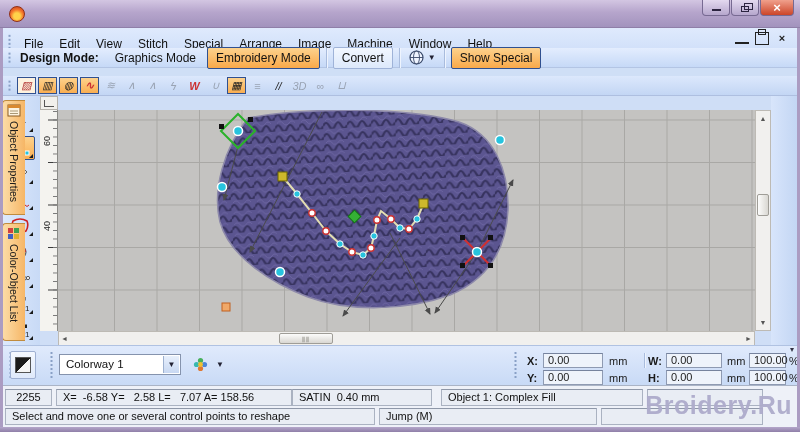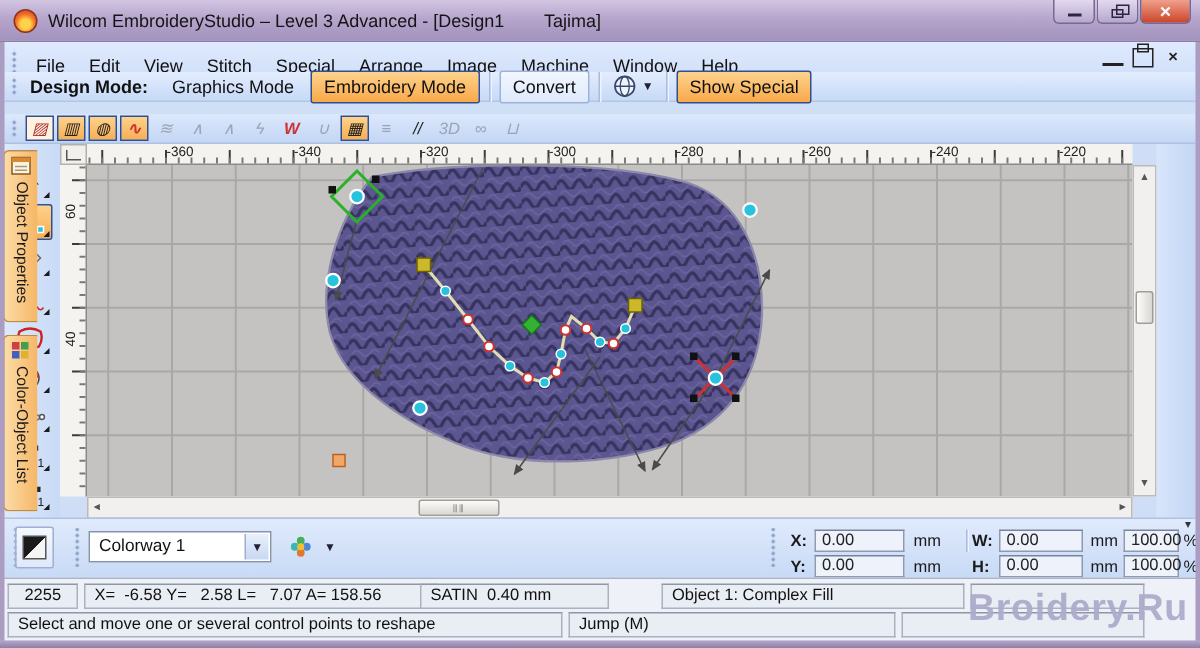--- a/index.html
+++ b/index.html
@@ -85,21 +85,20 @@
   .sb{position:absolute;height:17px;background:#e9edf4;border:1px solid #aab2c1;border-top-color:#8e97a8;font-size:11px;color:#111;line-height:15px;padding:0 6px;white-space:pre;overflow:hidden;}
   .watermark{position:absolute;right:8px;top:5px;font-size:25px;font-weight:bold;color:rgba(173,171,202,0.95);letter-spacing:0.5px;z-index:5;}
 </style>
 </head>
 <body>
 
 <div id="app">
 
   <div class="titlebar">
     <span class="appicon"></span>
-    <span class="title">Wilcom EmbroideryStudio – Level 3 Advanced - [Design1        Tajima]</span>
     <span class="wbtns">
       <span class="wbtn">
           <span class="g-min"></span>
         </span>
       <span class="wbtn">
           <span class="g-res"></span>
         </span>
       <span class="wbtn close">×</span>
     </span>
   </div>
@@ -269,30 +268,20 @@
         <path d="M3,13 L8,7 L12,12 L16,5" fill="none" stroke="#c33" stroke-width="1.5"></path>
         <rect x="1.5" y="11.5" width="3.5" height="3.5" fill="#222"></rect>
         <rect x="6.5" y="5.5" width="3.5" height="3.5" fill="#222"></rect>
         <rect x="14.5" y="3.5" width="3.5" height="3.5" fill="#222"></rect>
         <text x="16" y="16" font-size="8" fill="#222">1</text>
       </svg>
       <span class="tri"></span>
   </div>
 
   <div class="corner"></div>
-  <div class="ruler-top">
-    <span class="rlab" style="left:53px;top:0;">-360</span>
-    <span class="rlab" style="left:138px;top:0;">-340</span>
-    <span class="rlab" style="left:223px;top:0;">-320</span>
-    <span class="rlab" style="left:308px;top:0;">-300</span>
-    <span class="rlab" style="left:393px;top:0;">-280</span>
-    <span class="rlab" style="left:478px;top:0;">-260</span>
-    <span class="rlab" style="left:563px;top:0;">-240</span>
-    <span class="rlab" style="left:648px;top:0;">-220</span>
-  </div>
   <div class="ruler-left">
     <span class="rlab v" style="left:0px;top:24px;width:14px;">60</span>
     <span class="rlab v" style="left:0px;top:109px;width:14px;">40</span>
   </div>
 
   <div class="canvas">
     <svg width="697" height="221" viewBox="0 0 697 221">
       <defs>
         <pattern id="stitch" width="24" height="11" patternUnits="userSpaceOnUse" patternTransform="rotate(-3)">
           <rect width="24" height="11" fill="#5b5590"></rect>
@@ -431,21 +420,21 @@
     <span class="inp" style="left:663px;top:24px;width:56px;">0.00</span>
     <span class="punit" style="left:724px;top:26px;">mm</span>
     <span class="inp" style="left:746px;top:24px;width:37px;">100.00</span>
     <span class="punit" style="left:786px;top:26px;">%</span>
     <span class="ovf" style="right:3px;top:-1px;">▾</span>
   </div>
 
   <div class="statusbar">
     <span class="sb" style="left:5px;top:3px;width:47px;text-align:center;">2255</span>
     <span class="sb" style="left:56px;top:3px;width:236px;">X=  -6.58 Y=   2.58 L=   7.07 A= 158.56</span>
-    <span class="sb" style="left:280px;top:3px;width:126px;">SATIN  0.40 mm</span>
+    <span class="sb" style="left:292px;top:3px;width:140px;">SATIN  0.40 mm</span>
     <span class="sb" style="left:441px;top:3px;width:202px;">Object 1: Complex Fill</span>
     <span class="sb" style="left:647px;top:3px;width:116px;"></span>
     <span class="sb" style="left:379px;top:22px;width:218px;">Jump (M)</span>
     <span class="sb" style="left:5px;top:22px;width:370px;">Select and move one or several control points to reshape</span>
     <span class="sb" style="left:601px;top:22px;width:162px;"></span>
     <span class="watermark">Broidery.Ru</span>
   </div>
 
   <div class="border-l"></div>
   <div class="border-r"></div>

